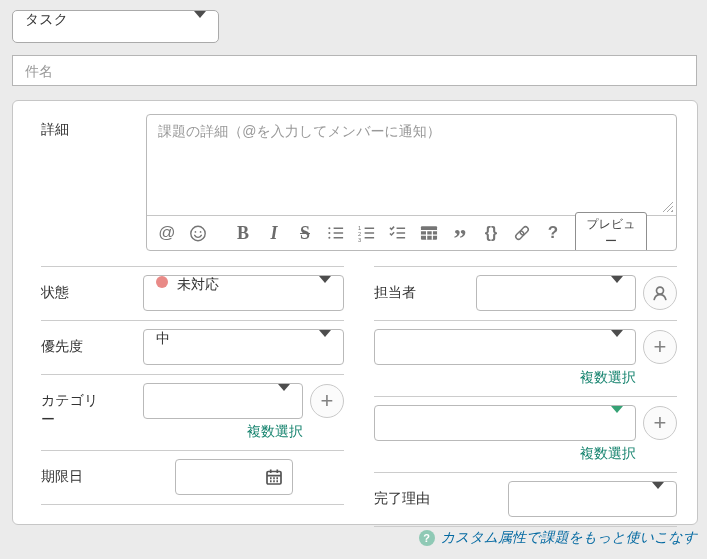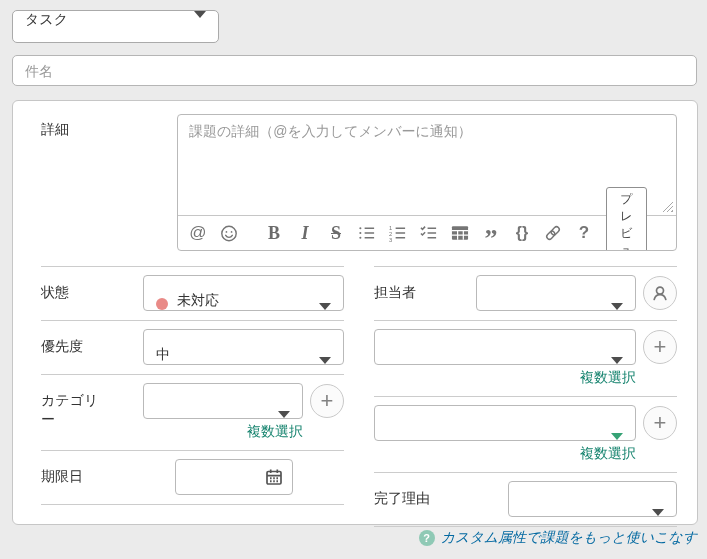--- a/index.html
+++ b/index.html
@@ -11,33 +11,33 @@
     color:#333; font-size:14px;
   }
   
   .type-select {
     position:absolute; left:12px; top:10px; width:207px; height:33px;
     background:#fff; border:1px solid #aaa; border-radius:5px;
     display:flex; align-items:flex-start; padding:0 12px; cursor:pointer;
   }
   .subject-input {
     position:absolute; left:12px; top:55px; width:685px; height:31px;
-    background:#fff; border:1px solid #b5b5b5; border-radius:5px;
+    background:#fff; border:1px solid #b5b5b5; border-radius:0;
     padding:0 12px; font-size:14px; color:#333; outline:none;
     font-family:"Liberation Sans", sans-serif;
   }
   .subject-input::placeholder { color:#999; }
   
   .panel {
     position:absolute; left:12px; top:100px; width:686px; height:425px;
     background:#fff; border:1px solid #c6c6c6; border-radius:6px;
     padding:13px 20px 0 28px;
   }
   
-  .detail-section { display:flex;gap:31px; }
+  .detail-section { display:flex; }
   .detail-label { width:105px; padding-top:7px; color:#333; }
   .editor { flex:1; border:1px solid #b9b9b9; border-radius:4px; overflow:hidden; background:#fff; }
   .ta-wrap { position:relative; }
   .editor textarea {
     display:block; width:100%; height:100px; border:none; resize:none; outline:none;
     padding:8px 11px; font-size:14px; color:#333; background:transparent;
     font-family:"Liberation Sans", sans-serif;
   }
   .editor textarea::placeholder { color:#999; }
   .resize-handle {
@@ -70,21 +70,21 @@
   .cols { display:flex; gap:30px; margin-top:15px; }
   .col { flex:1; min-width:0; }
   .row { display:flex; border-top:1px solid #ccc; padding:8px 0 9px; }
   .col .row:last-child { border-bottom:1px solid #ccc;gap:32px; }
   .row-label { width:102px; flex:none; padding:8px 40px 0 0; line-height:1.35; color:#333; }
   .row-field { flex:1; min-width:0; }
   .field-line { display:flex; align-items:center; gap:7px; }
   .select {
     flex:1; min-width:0; height:36px; background:#fff;
     border:1px solid #b9b9b9; border-radius:4px;
-    display:flex; align-items:flex-end; padding:0 12px; cursor:pointer;
+    display:flex; align-items:flex-start; padding:0 12px; cursor:pointer;
   }
   .caret { margin-left:auto; width:0; height:0; flex:none;
            border-left:6px solid transparent; border-right:6px solid transparent;
            border-top:7px solid #4d4d4d; }
   .caret-green { border-top-color:#36a275; }
   .status-dot { width:12px; height:12px; border-radius:50%; background:#e98a87; margin-right:9px; flex:none; }
   .circle-btn {
     width:34px; height:34px; border-radius:50%; flex:none;
     border:1px solid #c9c9c9; background:#fbfbfb; color:#828282;
     display:flex; align-items:center; justify-content:center;

